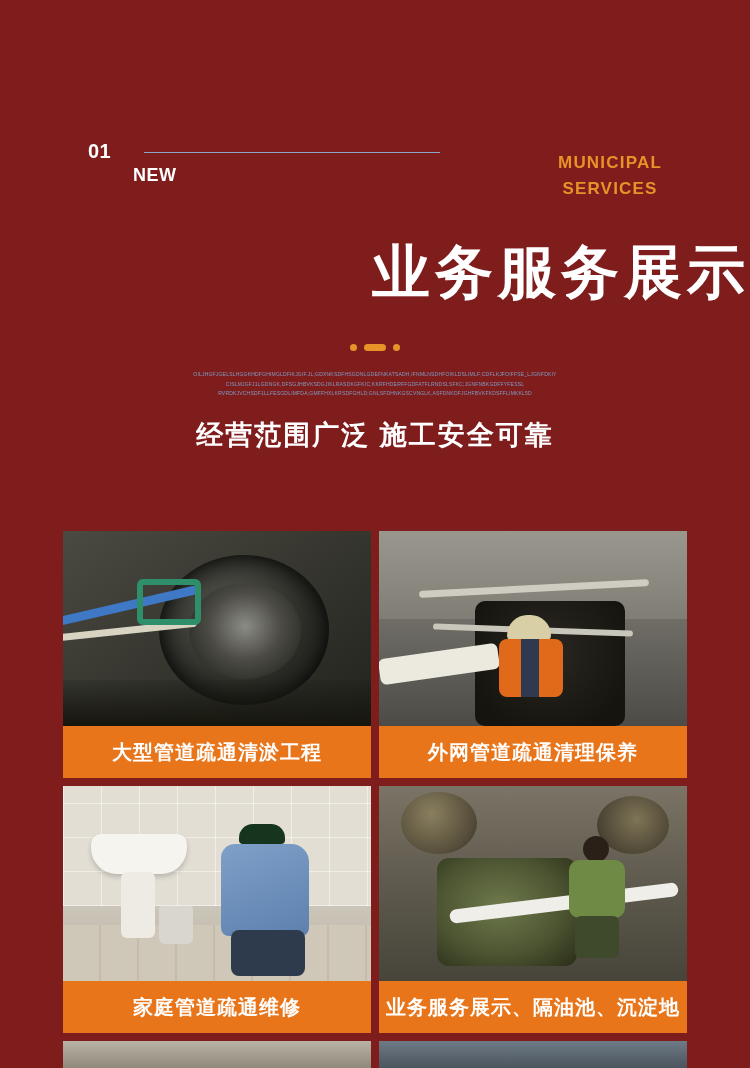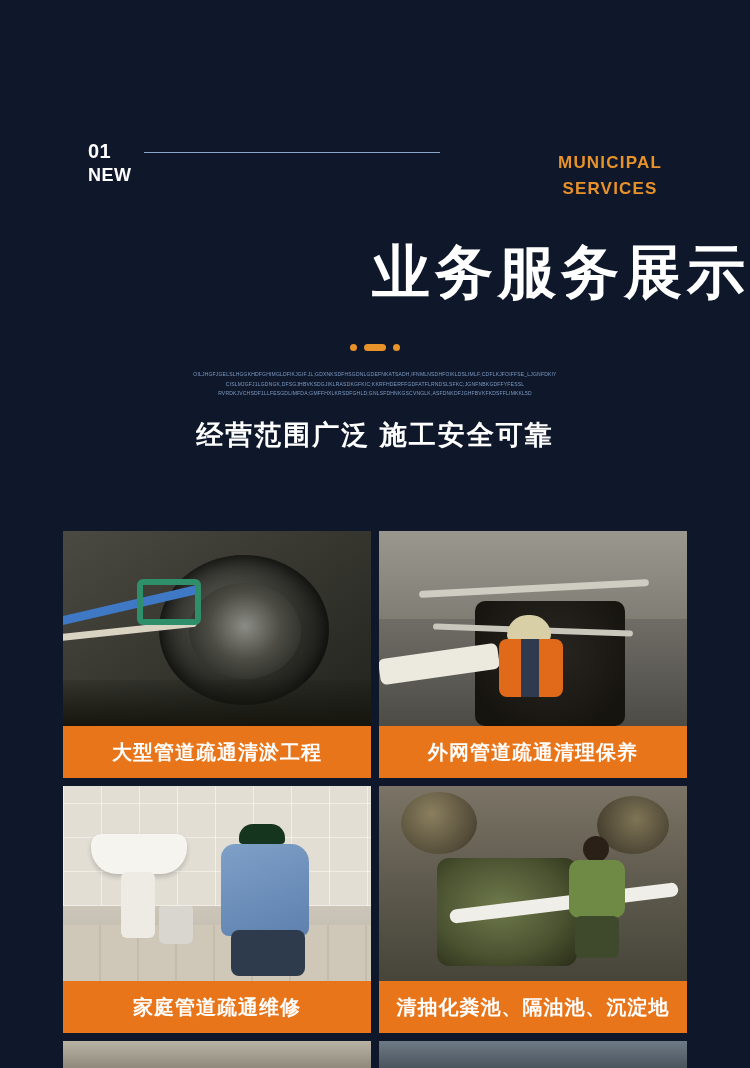--- a/index.html
+++ b/index.html
@@ -12,21 +12,21 @@
     background: #12427f;
     font-family: "Liberation Sans", sans-serif;
     overflow: hidden;
     position: relative;
   }
 
   .page {
     position: relative;
     width: 750px;
     height: 1068px;
-    background: #0f172a;
+    background: #7f1d1d;
   }
 
   
   .header-row {
     position: absolute;
     top: 138px;
     left: 0;
     width: 750px;
     height: 60px;
   }
@@ -39,20 +39,21 @@
   }
   .num-block .num {
     font-size: 20px;
     font-weight: bold;
     letter-spacing: 0.5px;
   }
   .num-block .new {
     font-size: 18px;
     font-weight: bold;
     letter-spacing: 0.5px;
+    margin-left: 45px;
   }
   .head-rule {
     position: absolute;
     left: 144px;
     top: 14px;
     width: 296px;
     height: 1px;
     background: #8aa6c9;
   }
   .muni-block {
@@ -414,21 +415,21 @@
             <div class="lid2"></div>
             <div class="pit"></div>
           <div class="hose"></div>
           <div class="worker">
               <div class="head"></div>
               <div class="body"></div>
               <div class="leg"></div>
             </div>
         </div>
       </div>
-      <div class="caption">清抽化粪池、隔油池、沉淀地</div>
+      <div class="caption">业务服务展示、隔油池、沉淀地</div>
     </div>
 
     <div class="card card-partial">
       <div class="photo">
         <div class="ph p5"></div>
       </div>
     </div>
 
     <div class="card card-partial">
       <div class="photo">

